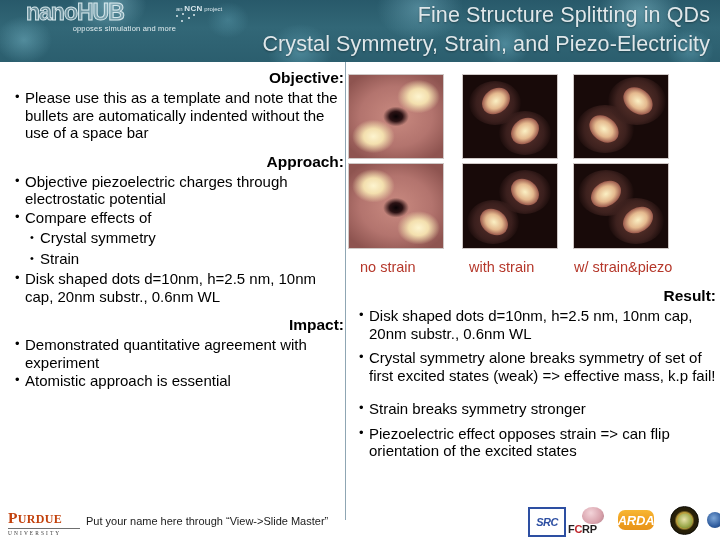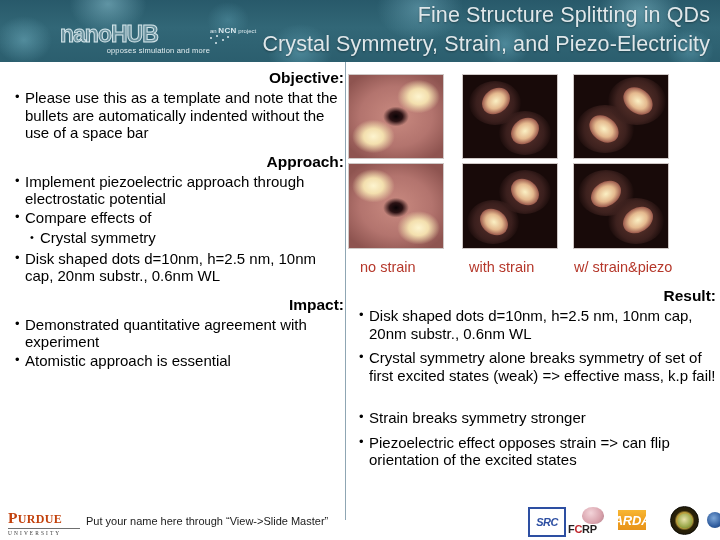--- a/index.html
+++ b/index.html
@@ -33,21 +33,21 @@
   .hdr-title{
     position:absolute;right:10px;top:1px;width:560px;
     text-align:right;color:#dfe7ea;
     font-size:21.5px;line-height:29px;font-weight:400;
     letter-spacing:.1px;
     text-shadow:0 1px 2px rgba(0,0,0,.35);
   }
   .hdr-title .l2{font-size:21.5px;}
 
   
-  .logo{position:absolute;left:26px;top:22px;width:180px;height:40px;margin-left:34px;}
+  .logo{position:absolute;left:26px;top:0;width:180px;height:40px;}
   .logo-word{
     font-size:23px;font-weight:bold;letter-spacing:-1px;
     color:rgba(235,245,248,.30);
     -webkit-text-stroke:1px rgba(232,244,248,.85);
     line-height:24px;
   }
   .logo-word .hub{color:rgba(235,245,248,.30);}
   .logo-tag{
     font-size:7.5px;color:#e3eef1;letter-spacing:.2px;
     text-align:right;width:150px;margin-top:0px;
@@ -157,25 +157,25 @@
     display:flex;align-items:center;justify-content:center;
     font-size:11px;font-weight:bold;color:#2d4fa2;font-style:italic;
     font-family:"Liberation Sans",sans-serif;letter-spacing:-.5px;}
   .fcrp{left:40px;width:44px;height:28px;}
   .fcrp-txt{position:absolute;left:0;bottom:0;font-size:11px;font-weight:bold;
     color:#231f20;letter-spacing:-.3px;}
   .fcrp-txt b{color:#c0272d;}
   .fcrp-brain{position:absolute;left:14px;top:0px;width:22px;height:17px;
     border-radius:50% 50% 45% 45%;
     background:radial-gradient(circle at 40% 35%,#f3d4d9,#d9a3ad 60%,#b07d87 100%);}
-  .arda{left:90px;width:28px;height:20px;top:5px;
+  .arda{left:90px;width:36px;height:20px;top:5px;
     background:linear-gradient(180deg,#f7b733 0%,#f0a020 50%,#e8941a 100%);
     display:flex;align-items:center;justify-content:center;
     font-size:13px;font-weight:bold;color:#fff;font-style:italic;
-    letter-spacing:-.2px;}
+    letter-spacing:-.2px;border-radius:7px;}
   .seal{left:142px;top:1px;width:27px;height:27px;border-radius:50%;
     background:radial-gradient(circle at 50% 50%,#d8c26a 0%,#b89b3a 42%,#2a2208 52%,#15130a 100%);
     border:1px solid #0e0c05;}
   .seal i{position:absolute;left:50%;top:50%;transform:translate(-50%,-50%);
     width:15px;height:15px;border-radius:50%;
     background:radial-gradient(circle at 45% 40%,#e8e2a8,#9aa84a 60%,#5d6a24 100%);}
   .nsf{left:173px;top:1px;width:28px;height:28px;}
   .nsf .core{position:absolute;left:50%;top:50%;transform:translate(-50%,-50%);
     width:16px;height:16px;border-radius:50%;
     background:radial-gradient(circle at 42% 38%,#7ea7d8,#2f5c9e 60%,#1d3c72 100%);}
@@ -220,23 +220,24 @@
 
     <h3 class="sec">Objective:</h3>
     <ul class="bl">
       <li>Please use this as a template and note that the bullets are automatically indented without the use of a space bar</li>
     </ul>
 
     <div class="spacer-sm"></div>
 
     <h3 class="sec">Approach:</h3>
     <ul class="bl">
-      <li>Implement piezoelectric approach through electrostatic potential</li>
+      <li>Objective piezoelectric charges through electrostatic potential</li>
       <li>Compare effects of</li>
       <li class="sub">Crystal symmetry</li>
+      <li class="sub">Strain</li>
       <li>Disk shaped dots d=10nm, h=2.5 nm, 10nm cap, 20nm substr., 0.6nm WL</li>
     </ul>
 
     <div class="spacer-sm"></div>
 
     <h3 class="sec">Impact:</h3>
     <ul class="bl">
       <li>Demonstrated quantitative agreement with experiment</li>
       <li>Atomistic approach is essential</li>
     </ul>
@@ -290,21 +291,21 @@
     <span class="lab0">no strain</span>
     <span class="lab1">with strain</span>
     <span class="lab2">w/ strain&amp;piezo</span>
   </div>
 
   <div class="col-right">
     <h3 class="sec">Result:</h3>
     <ul class="bl">
       <li>Disk shaped dots d=10nm, h=2.5 nm, 10nm cap, 20nm substr., 0.6nm WL</li>
       <li style="margin-top:7px">Crystal symmetry alone breaks symmetry of set of first excited states (weak) =&gt; effective mass, k.p fail!</li>
-      <li style="margin-top:25px">Strain breaks symmetry stronger</li>
+      <li style="margin-top:16px">Strain breaks symmetry stronger</li>
       <li style="margin-top:7px">Piezoelectric effect opposes strain =&gt; can flip orientation of the excited states</li>
     </ul>
   </div>
 
   <div class="purdue">
     <div class="pw"><span style="font-size:15.5px">P</span><span>URDUE</span></div>
     <div class="prule"></div>
     <div class="pu">UNIVERSITY</div>
   </div>
 

